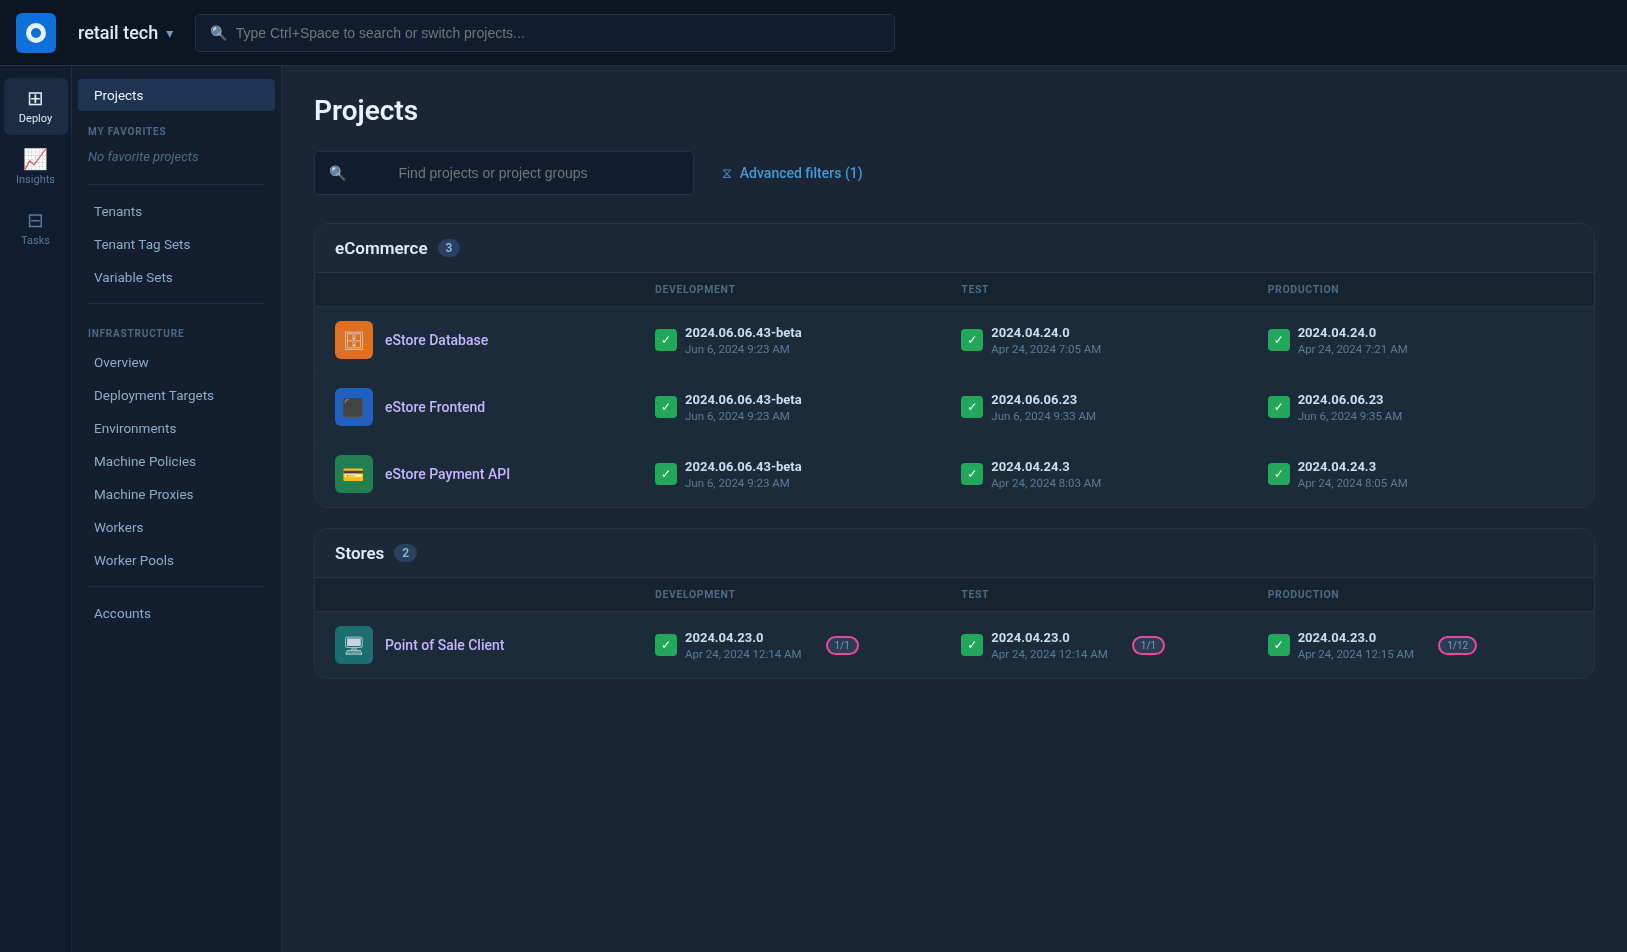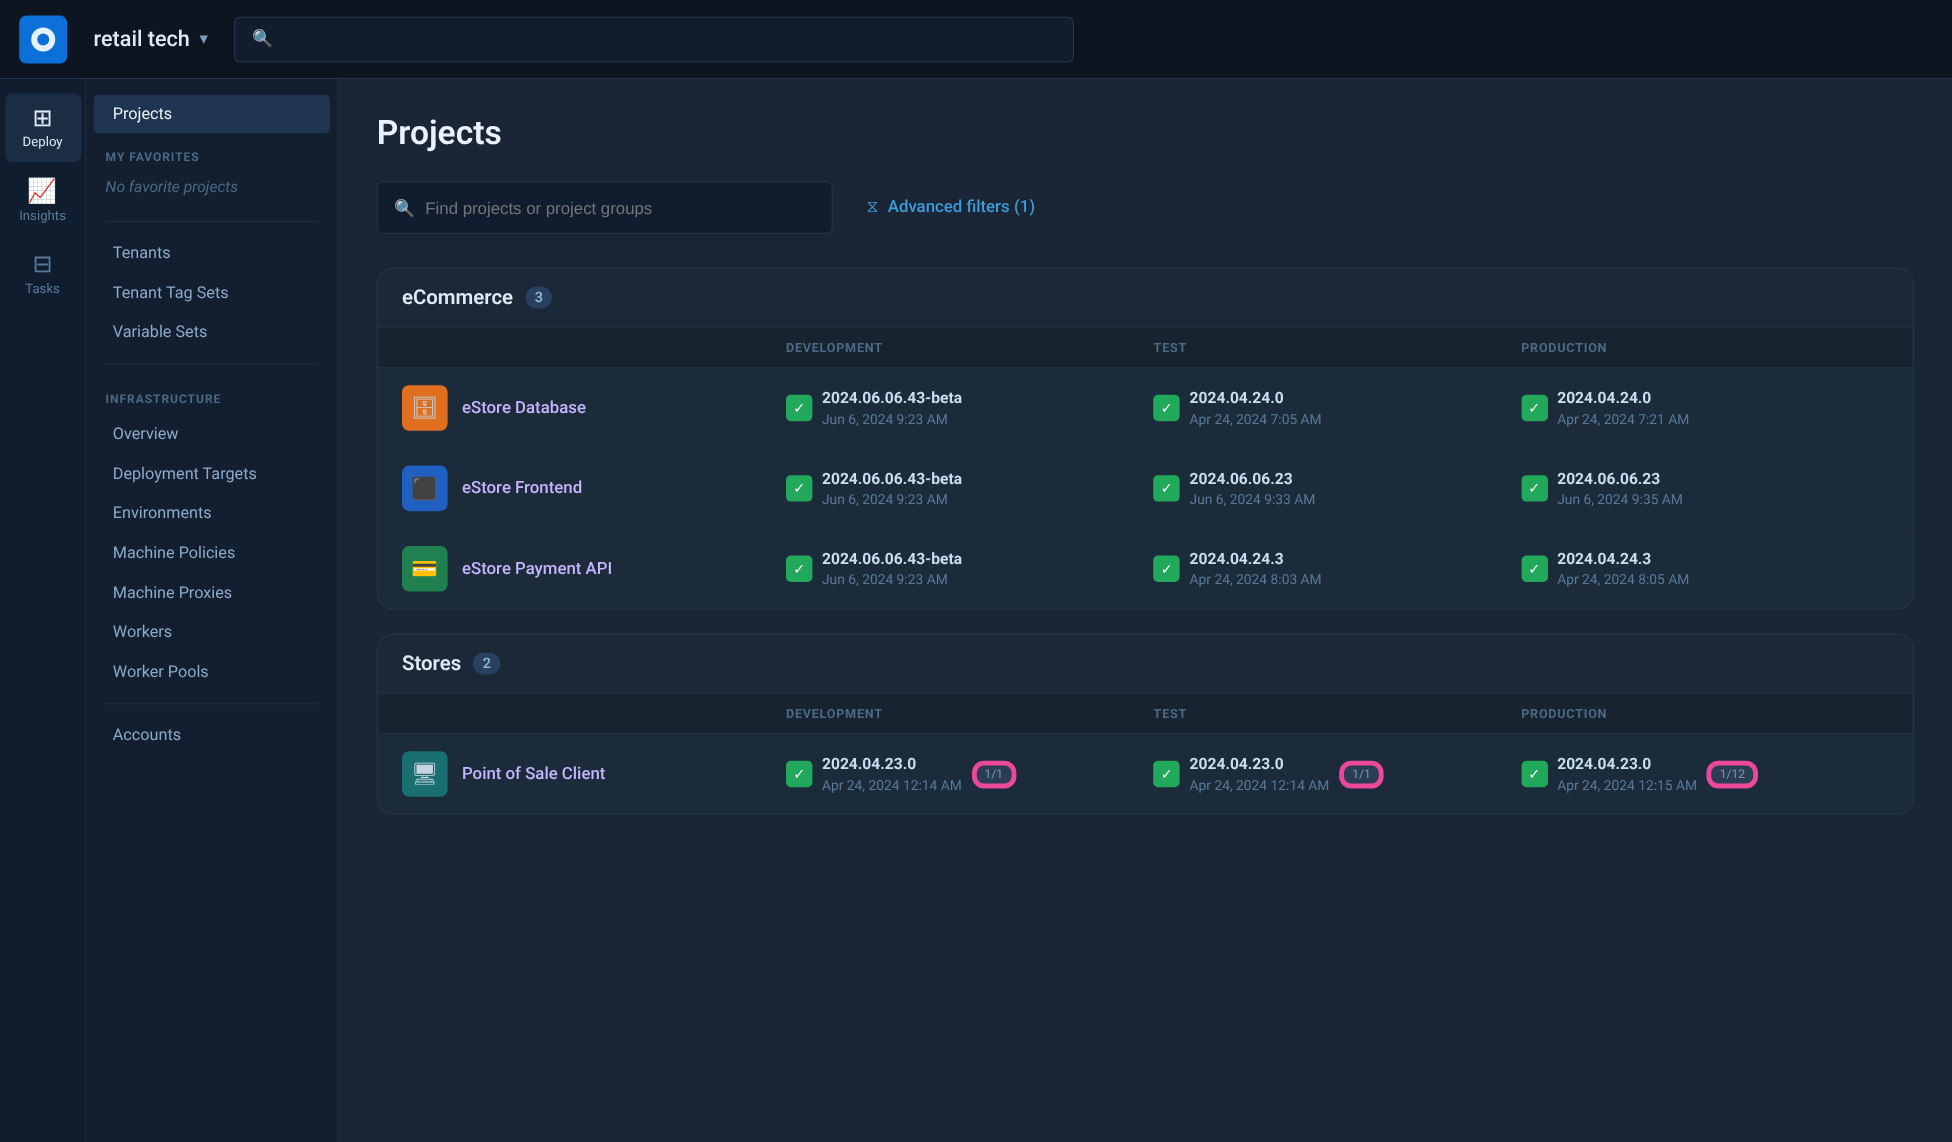--- a/index.html
+++ b/index.html
@@ -171,20 +171,21 @@
       font-size: 14px;
       width: 380px;
     }
     .project-search input {
       background: transparent;
       border: none;
       outline: none;
       color: #8aaac8;
       font-size: 14px;
       flex: 1;
+      margin-left: 44px;
     }
     .advanced-filters-btn {
       display: flex;
       align-items: center;
       gap: 8px;
       color: #3d9bd8;
       font-size: 14px;
       font-weight: 500;
       cursor: pointer;
       padding: 8px 12px;
@@ -300,41 +301,42 @@
     .deploy-date {
       font-size: 11.5px;
       color: #5a7a99;
     }
     .deploy-badge {
       background: #2a3d52;
       border-radius: 10px;
       font-size: 10px;
       color: #7a9ab8;
       padding: 2px 7px;
-      margin-left: 0;
-      border: 4px solid #ec4899;
+      margin-left: 16px;
+      border: 2px solid #ec4899;
       text-align: right;
     }
   </style>
 </head>
 <body>
 
 <div class="topbar">
   <div class="logo-btn">
     <svg viewBox="0 0 24 24" xmlns="http://www.w3.org/2000/svg">
       <circle cx="12" cy="12" r="10" fill="white" opacity="0.9"></circle>
       <circle cx="12" cy="12" r="5" fill="#0d70d8"></circle>
     </svg>
   </div>
   <div class="org-selector">
     <span>retail tech</span>
     <span class="chevron-down">▾</span>
   </div>
   <div class="search-bar">
     <span style="color:#4a6a85;">🔍</span>
+    <input type="text" placeholder="Type Ctrl+Space to search or switch projects..." style="">
   </div>
 </div>
 
 <div class="layout">
 
   <div class="left-nav">
     <div class="nav-item active">
       <span class="nav-icon">⊞</span>
       <span>Deploy</span>
     </div>

